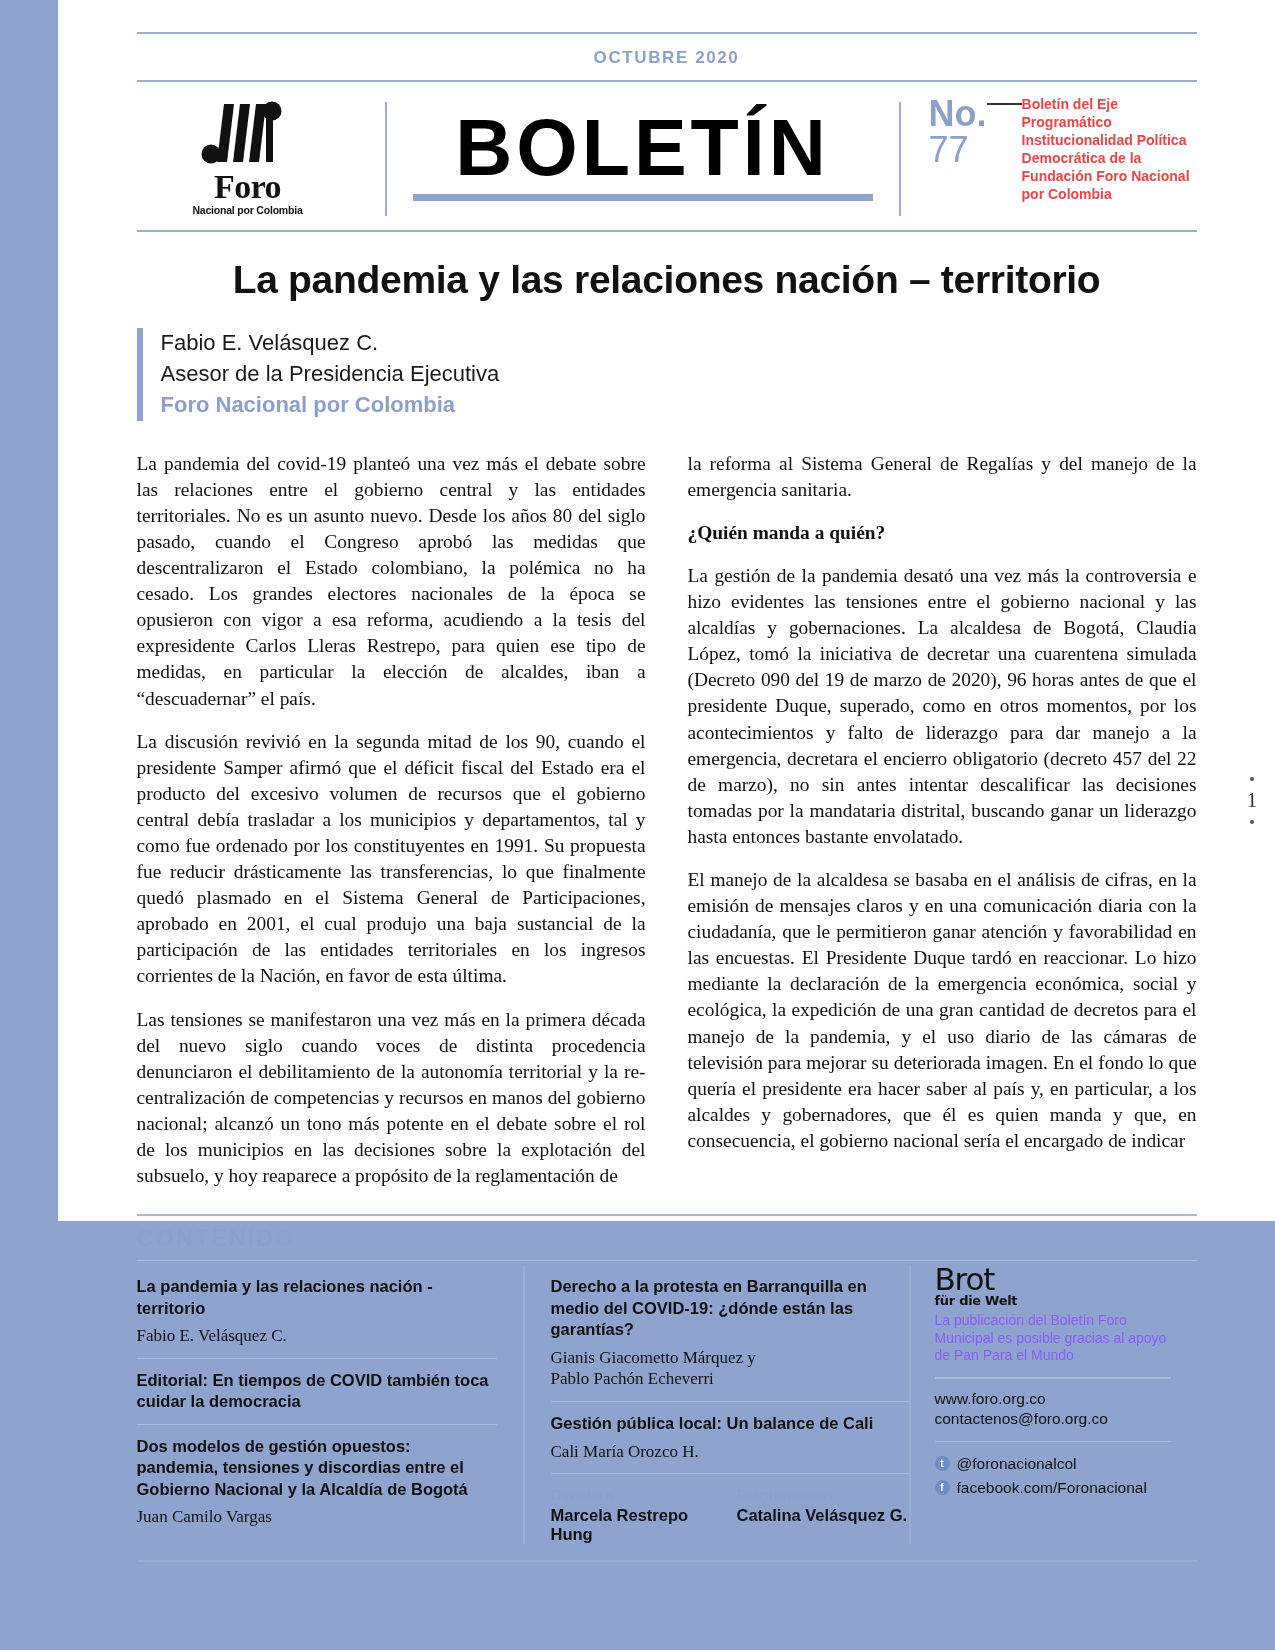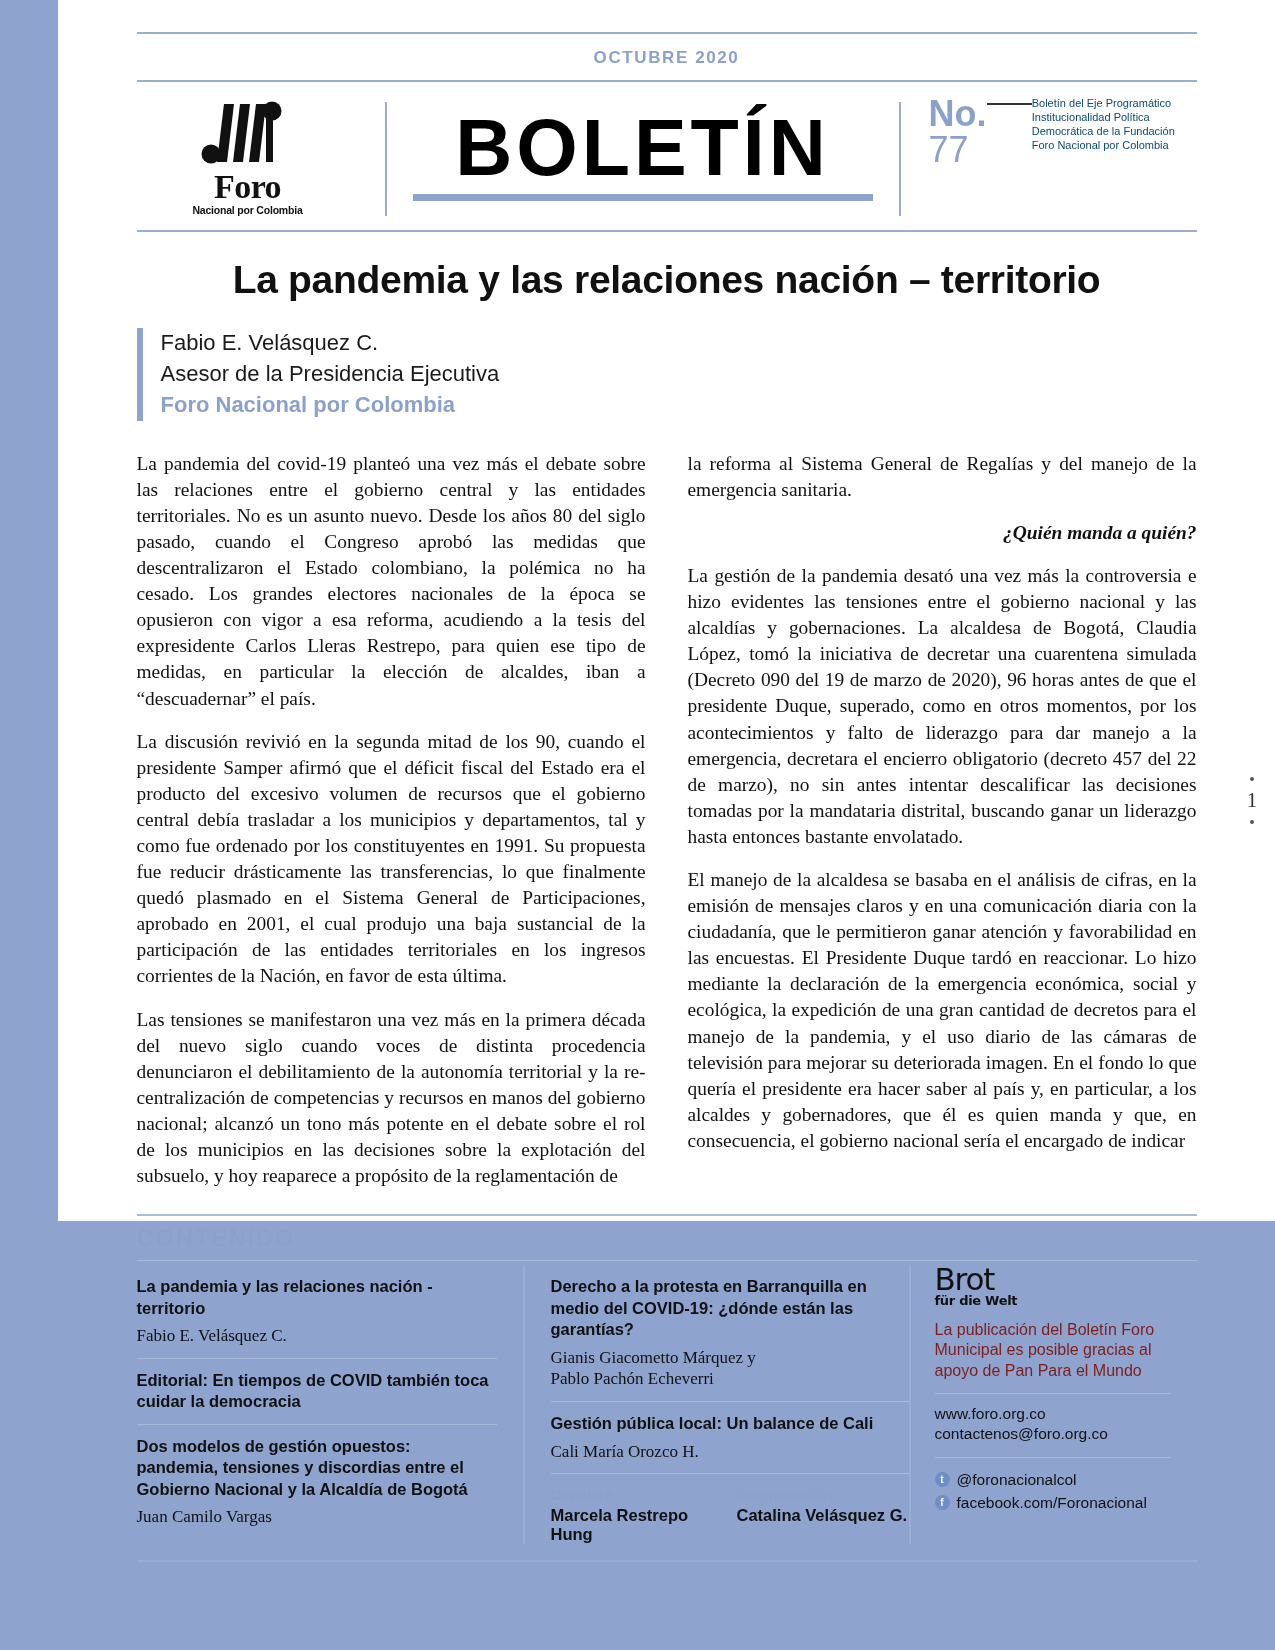--- a/index.html
+++ b/index.html
@@ -103,24 +103,24 @@
     width: 270px;
     display: flex;
     flex-direction: row;
     justify-content: center;
     padding-left: 2px;
   }
   .no-line { font-size: 36px; color: #8ba1cb; line-height: 1; }
   .no-line b { font-weight: bold; }
   .no-rule { height: 2px; background: #333; width: 150px; margin: 7px 0 9px 0; }
   .no-desc {
-    font-size: 11px;
-    font-weight: normal;
+    font-size: 14px;
+    font-weight: bold;
     line-height: 1.28;
-    color: #0c4a6e;
+    color: #ef4444;
   }
   .head-rule {
     width: 1060px;
     margin: 0 auto;
     height: 2px;
     background: #9aaed4;
   }
   
   .article-title {
     width: 1060px;
@@ -150,21 +150,21 @@
   .col { width: 509px; }
   .col p {
     font-family: "Liberation Serif", serif;
     font-size: 19.4px;
     line-height: 1.345;
     text-align: justify;
     color: #111;
     margin-bottom: 17px;
     hyphens: auto;
   }
-  .col p.subhead { font-weight: bold; text-align: right; margin-bottom: 17px; font-style: italic; }
+  .col p.subhead { font-weight: bold; text-align: left; margin-bottom: 17px; }
   
   .pagenum {
     position: absolute;
     right: 10px;
     top: 770px;
     width: 26px;
     text-align: center;
     font-size: 21px;
     color: #333;
     font-family: "Liberation Serif", serif;
@@ -219,24 +219,24 @@
   }
   .brot-sub {
     font-size: 13px;
     font-weight: bold;
     color: #111;
     letter-spacing: -0.3px;
     margin-top: -1px;
     font-family: "DejaVu Sans", sans-serif;
   }
   .brot-text {
-    font-size: 16px;
+    font-size: 14px;
     line-height: 1.27;
-    color: #7f1d1d;
-    margin-top: 12px;
+    color: #8b5cf6;
+    margin-top: 4px;
     font-weight: normal;
   }
   .brot-rule { height: 1.4px; background: #a9bbdb; margin: 12px 0 10px 0; }
   .contact-line { font-size: 15.5px; color: #111; line-height: 1.3; }
   .social-rule { height: 1.4px; background: #a9bbdb; margin: 12px 0 10px 0; }
   .social-line {
     font-size: 15.5px; color: #111;
     display: flex; align-items: center; gap: 7px;
     line-height: 1.5;
   }

